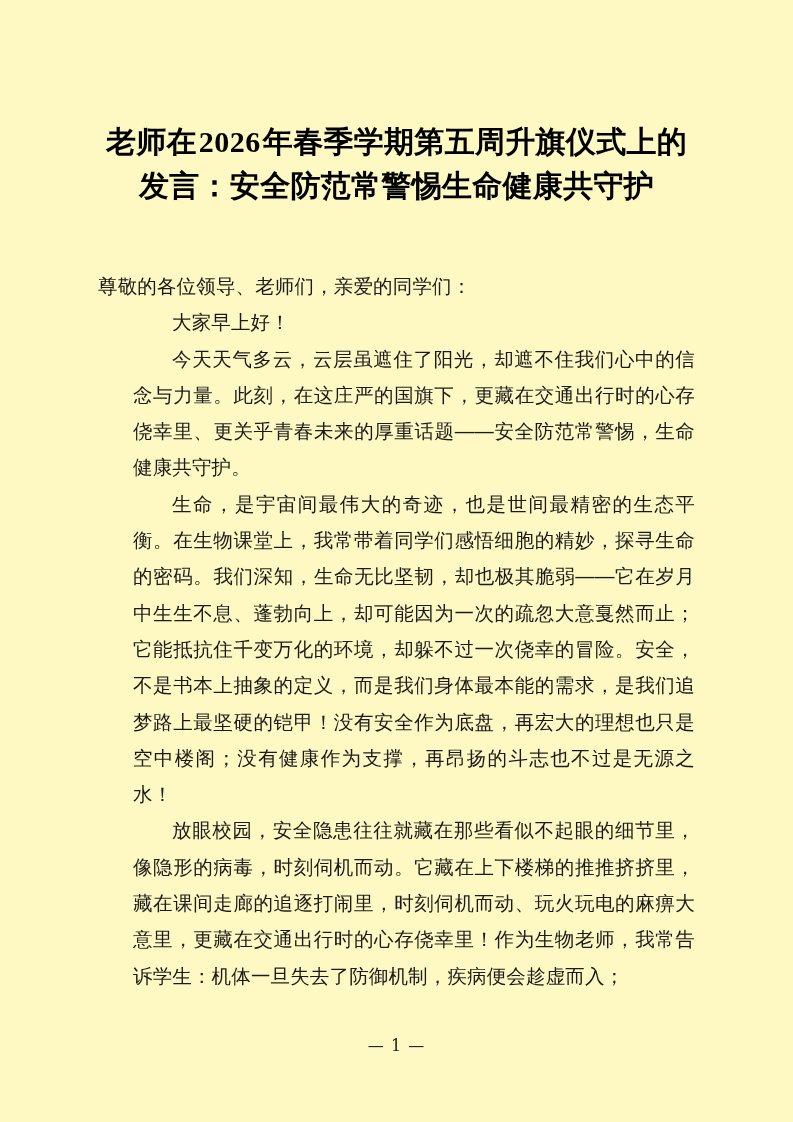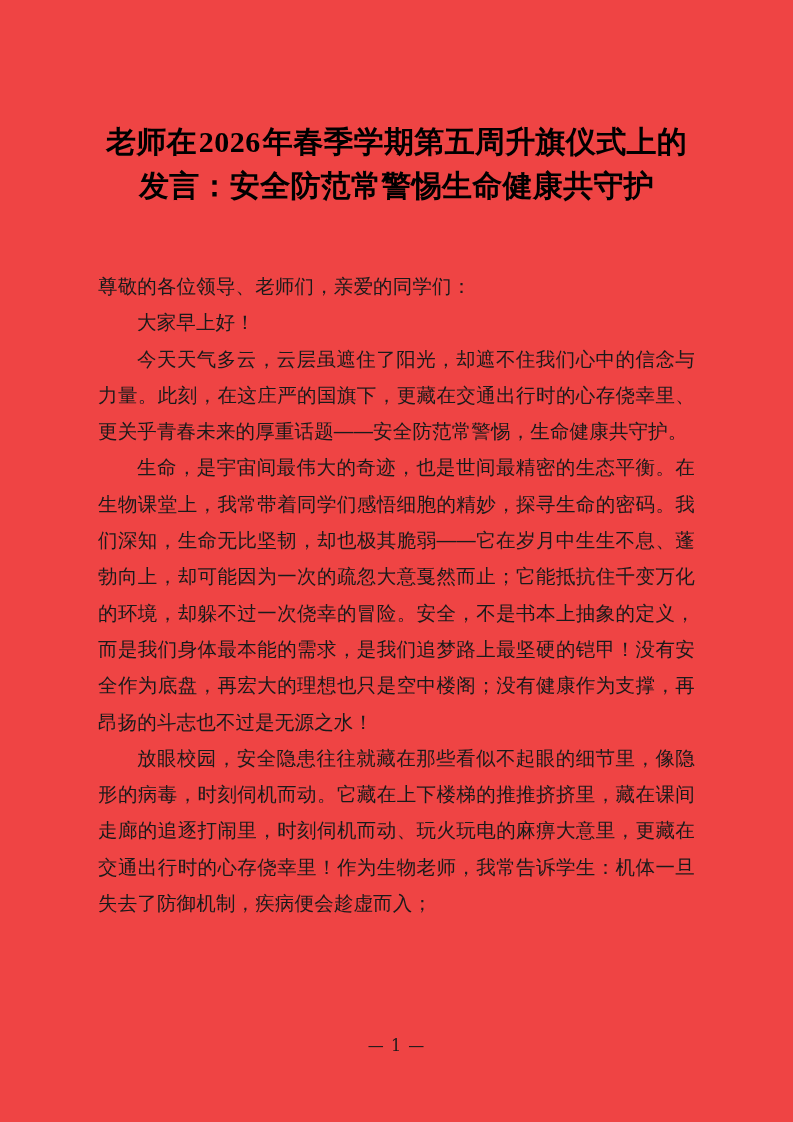--- a/index.html
+++ b/index.html
@@ -15,21 +15,21 @@
     font-family: "Liberation Serif", "DejaVu Serif", serif;
     color: #000000;
     -webkit-font-smoothing: antialiased;
   }
 
   .page {
     position: relative;
     width: 793px;
     height: 1122px;
     box-sizing: border-box;
-    background: #ef4444;
+    background: #fef9c3;
   }
 
   
   .doc-title {
     position: absolute;
     left: 98px;
     top: 100px;
     width: 597px;
     text-align: center;
     font-family: "DejaVu Sans", "Liberation Sans", sans-serif;
@@ -63,20 +63,21 @@
     line-height: 36.3px;
     color: #1a1a1a;
     text-align: justify;
     text-justify: inter-ideograph;
     text-align-last: left;
     letter-spacing: 0.15px;
     word-break: break-all;
   }
   p.indent {
     text-indent: 39px;
+    margin-left: 35px;
   }
   p.salutation {
     text-indent: 0;
   }
 
   
   .page-footer {
     position: absolute;
     left: 0;
     top: 1036px;

